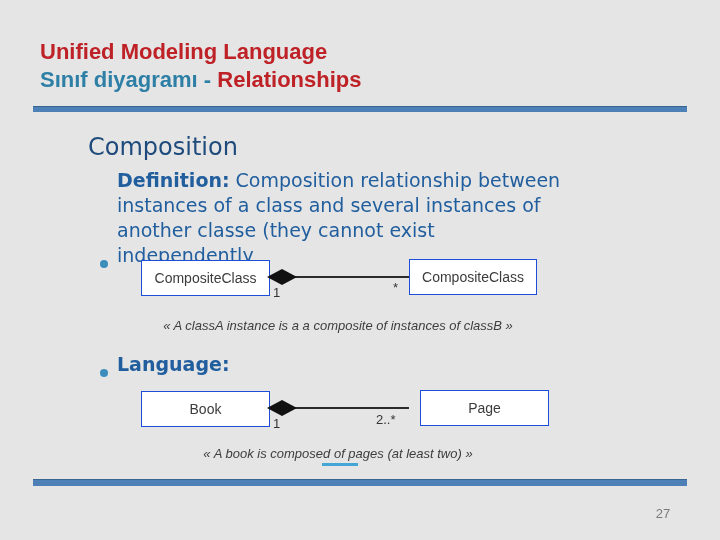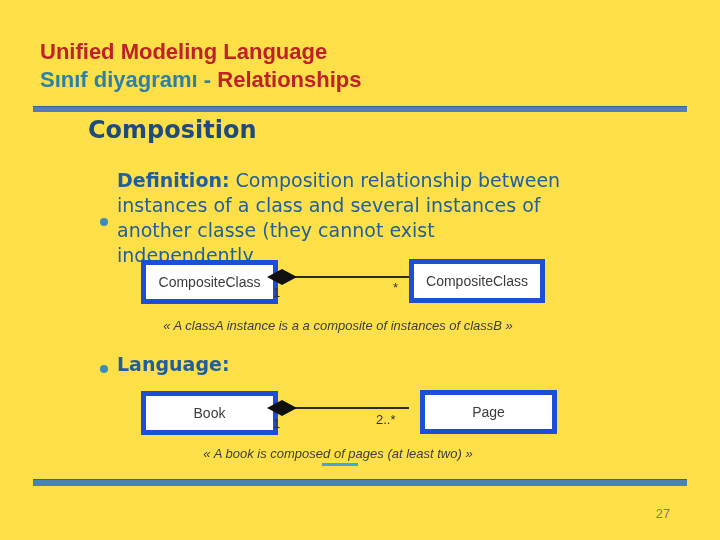--- a/index.html
+++ b/index.html
@@ -1,61 +1,61 @@
 <!DOCTYPE html>
 <html><head>
 <meta charset="utf-8">
 <style>
   html, body { margin: 0; padding: 0; background: #ffffff; }
   .slide {
     position: relative;
     width: 720px; height: 540px;
-    background: #fde047;
+    background: #e5e5e5;
     font-family: "Liberation Sans", "DejaVu Sans", sans-serif;
     overflow: hidden;
   }
 
   
   .header { position: absolute; left: 40px; top: 38px; line-height: 28px; }
   .header .line { font-size: 22px; font-weight: bold; white-space: nowrap; }
   .t-red  { color: #be2126; }
   .t-teal { color: #2e7fa6; }
 
   .rule {
     position: absolute; left: 33px; width: 654px;
     background: #4c80b6; border-top: 1px solid #3a6591;
   }
   .rule.top    { top: 106px; height: 5px; }
   .rule.bottom { top: 479px; height: 6px; }
 
   
   .heading {
-    position: absolute; left: 88px; top: 116px;
-    font-size: 24px; font-weight: bold; color: #1e4b7c;
+    position: absolute; left: 88px; top: 133px;
+    font-size: 24px; font-weight: normal; color: #1e4b7c;
     font-family: "DejaVu Sans", "Liberation Sans", sans-serif;
   }
 
-  .bullet { position: absolute; left: 100px; display: flex; align-items: center; }
+  .bullet { position: absolute; left: 100px; display: flex; align-items: flex-end; }
   .bullet .dot {
     width: 8px; height: 8px; border-radius: 50%;
     background: #3c8dbc; margin-top: 8px; margin-right: 9px; flex: 0 0 auto;
   }
   .bullet .text {
     font-size: 19px; line-height: 25px; color: #215e9e;
     width: 460px;
     font-family: "DejaVu Sans", "Liberation Sans", sans-serif;
   }
   .bullet .label { font-weight: bold; margin-right: 6px; }
   .bullet1 { top: 168px; }
   .bullet2 { top: 352px; }
 
   
   .uml-box {
     position: absolute; height: 34px;
-    border: 5px solid #1d4ed8; background: #ffffff;
+    border: 1px solid #1d4ed8; background: #ffffff;
     display: flex; align-items: center; justify-content: center;
     font-size: 14px; color: #3c3c3c;
   }
   .conn-line { position: absolute; height: 2px; background: #2b2b2b; }
   .diamond { position: absolute; width: 30px; height: 16px; }
   .mult { position: absolute; font-size: 13px; color: #333333; }
   .caption {
     position: absolute; left: 140px; width: 396px;
     text-align: center; font-size: 13px; color: #3d3d3d; font-style: italic;
   }

